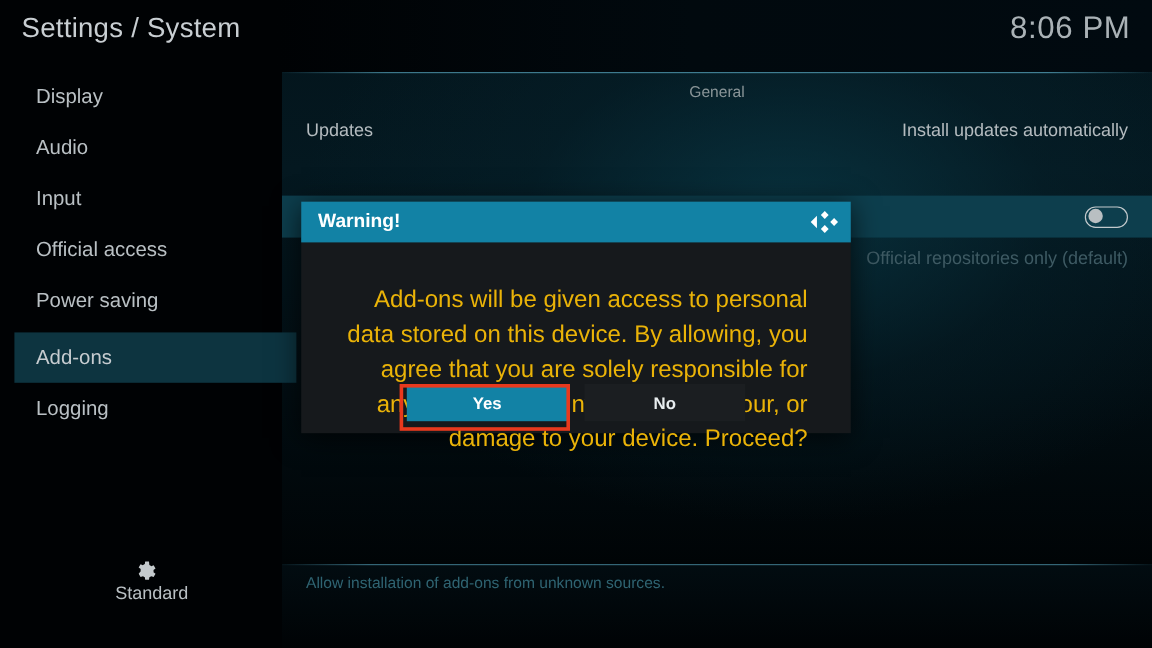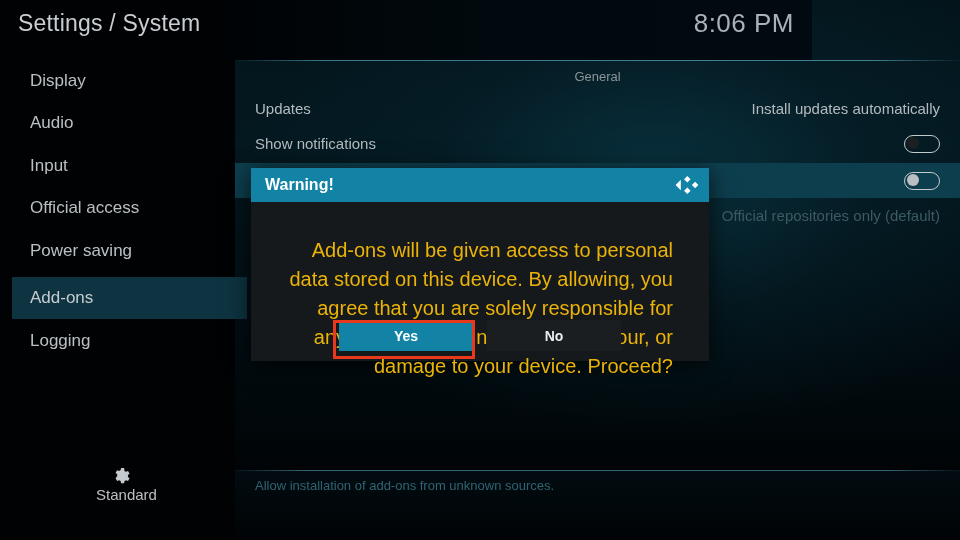--- a/index.html
+++ b/index.html
@@ -37,21 +37,21 @@
     position: absolute;
     left: 235px; top: 470px;
     width: 725px; height: 70px;
     background: linear-gradient(180deg, #020c11 0%, #000305 100%);
   }
 
   
   .header {
     position: absolute;
     left: 0; top: 0;
-    width: 812px; height: 60px;
+    width: 960px; height: 60px;
     background: linear-gradient(90deg, #000204 0%, #000204 24%, #01090e 60%, #010a10 100%);
   }
   .header-title {
     position: absolute;
     left: 18px; top: 10px;
     font-size: 23px;
     font-weight: 300;
     color: #c8ced2;
     letter-spacing: 0.2px;
   }
@@ -310,26 +310,20 @@
 
   <div class="top-rule"></div>
 
   <div class="group-title">General</div>
 
   <div class="setting-row" style="top:91px;gap:14px;">
     <span class="row-label">Updates</span>
     <span class="row-value">Install updates automatically</span>
   </div>
 
-  <div class="setting-row" style="top:126px;">
-    <span class="row-label">Show notifications</span>
-    <span class="toggle">
-      <span class="knob"></span>
-    </span>
-  </div>
 
   <div class="setting-row highlighted" style="top:163px;">
     <span class="row-label"></span>
     <span class="toggle on-row">
       <span class="knob"></span>
     </span>
   </div>
 
   <div class="setting-row" style="top:198px;">
     <span class="row-label"></span>

